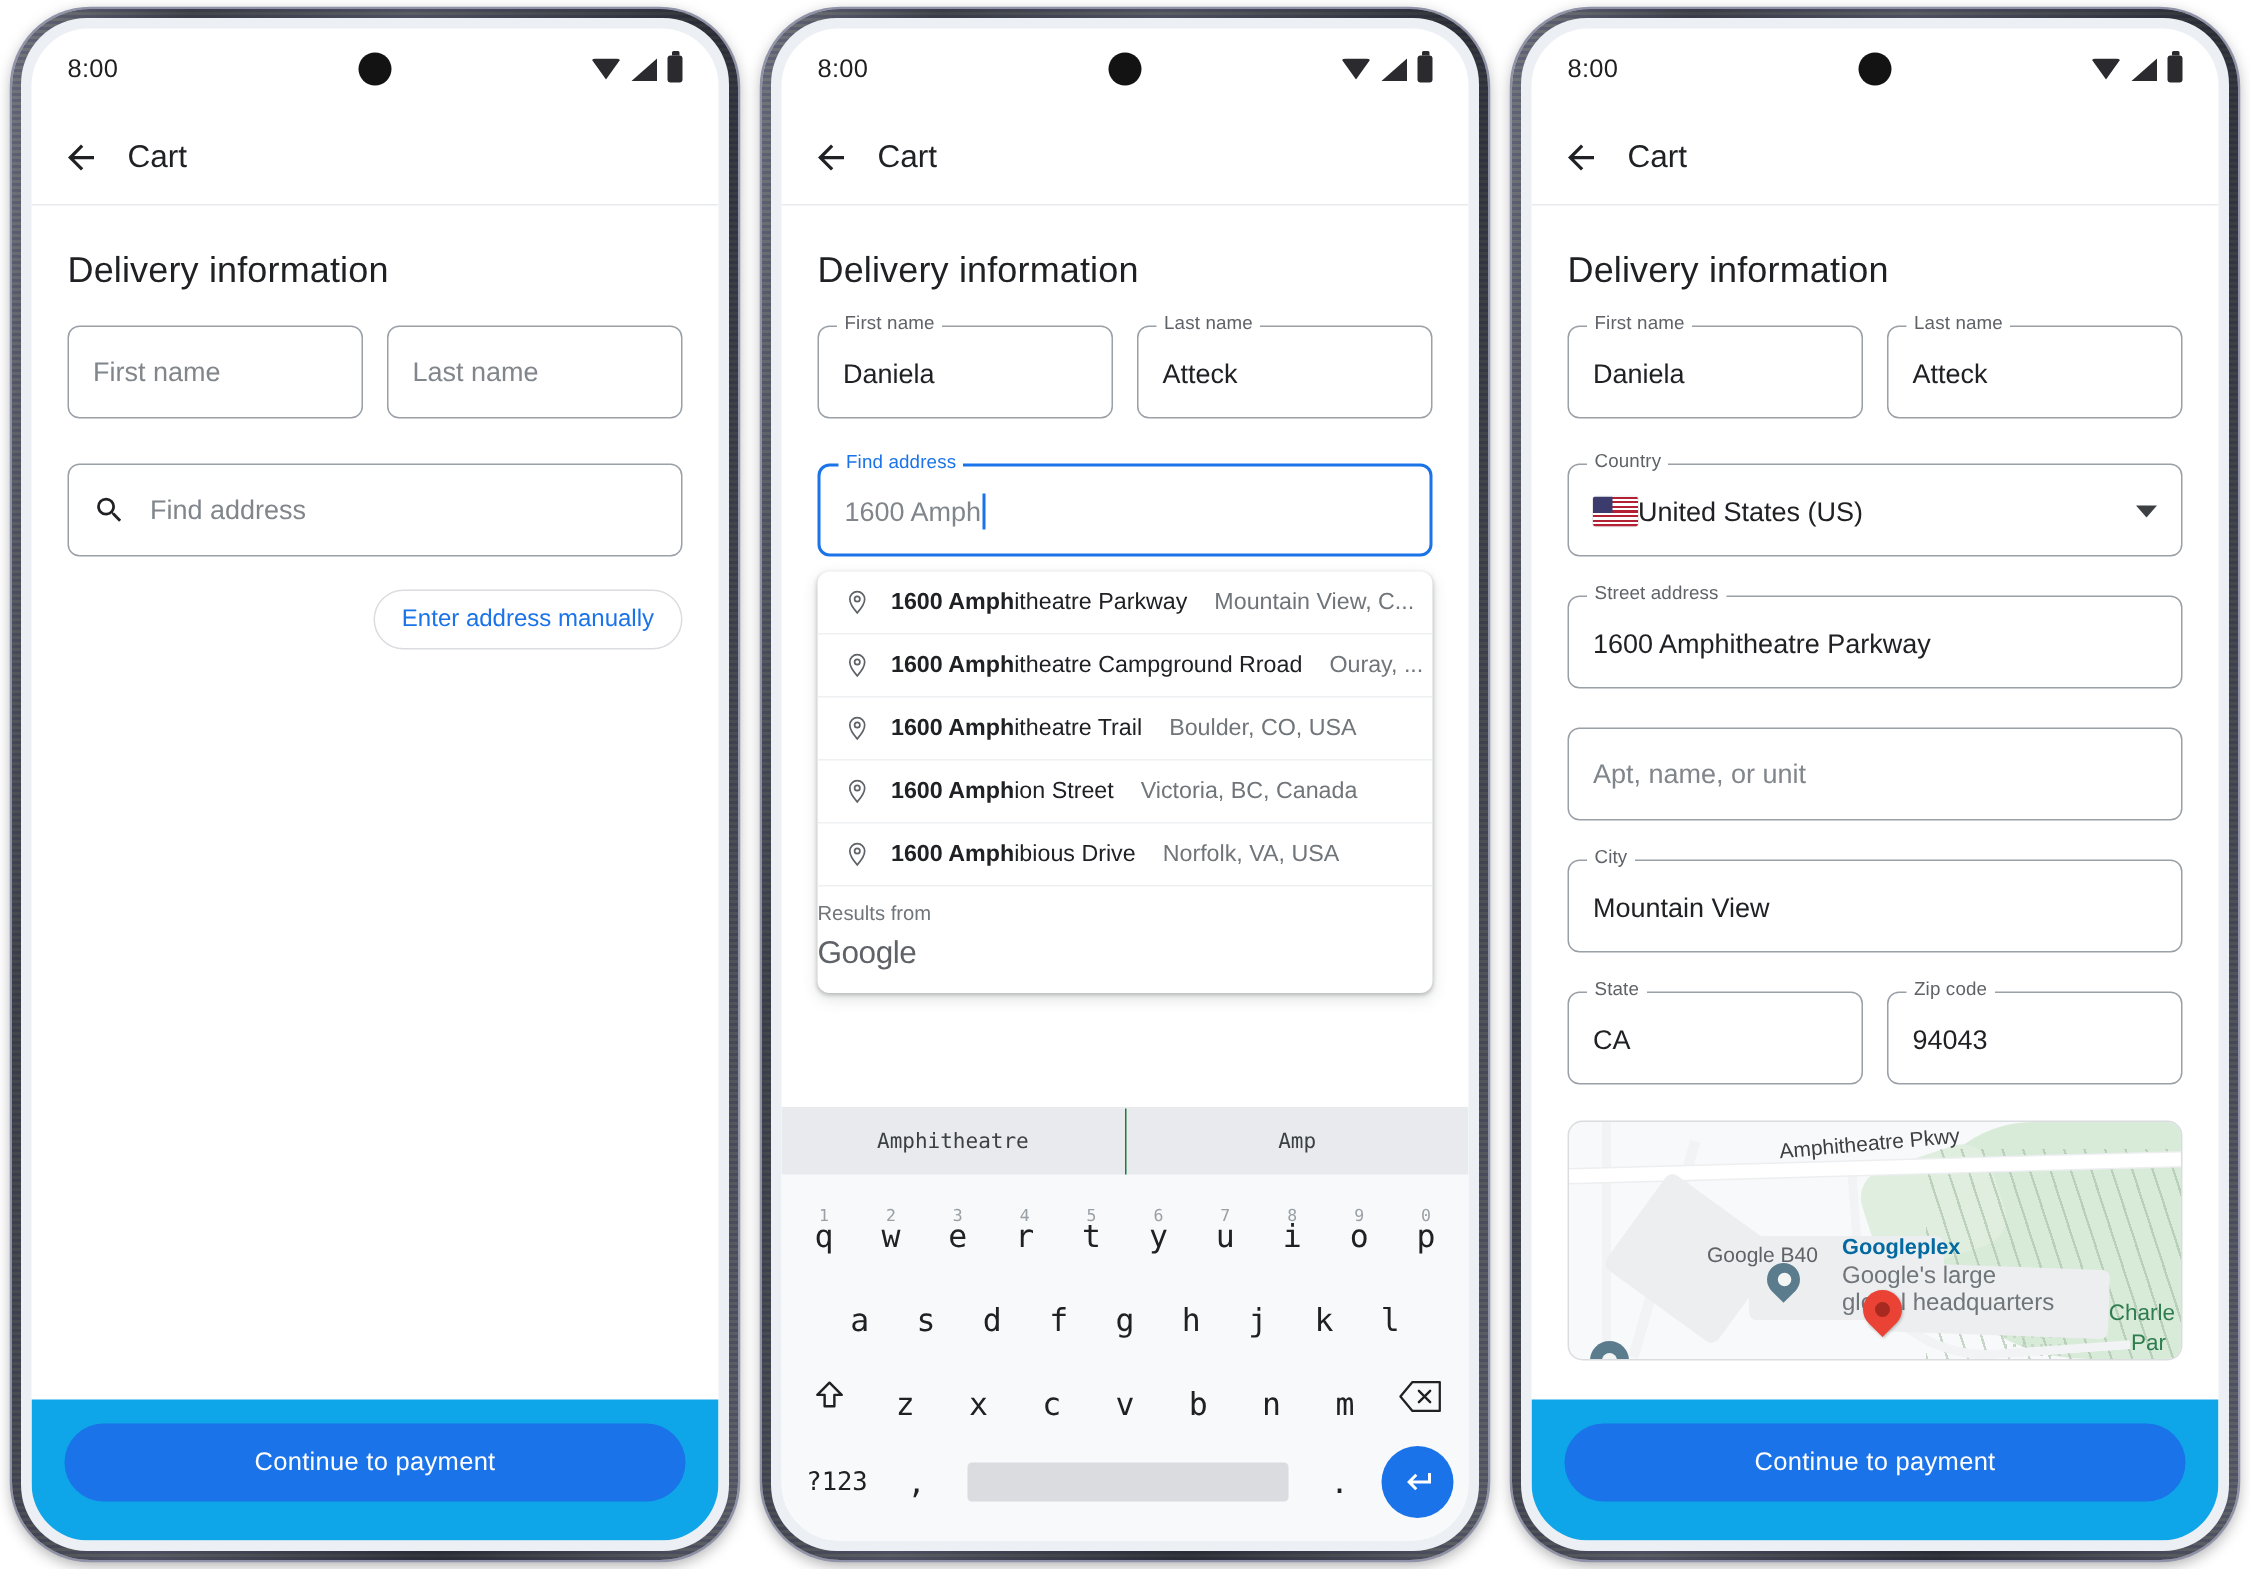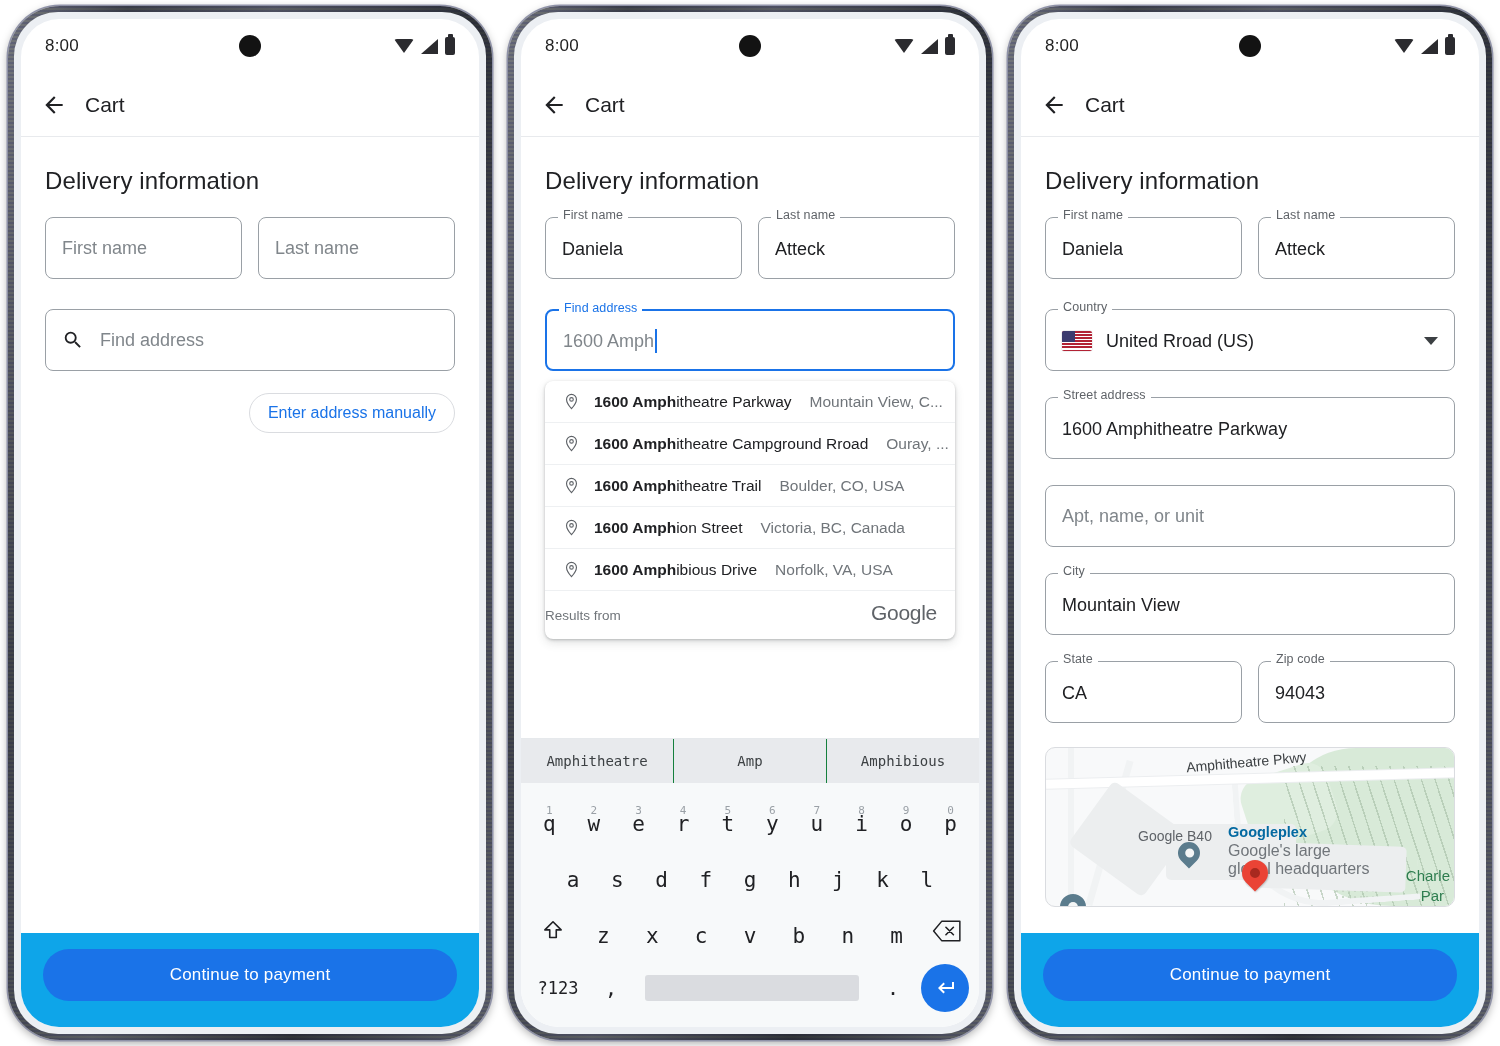--- a/index.html
+++ b/index.html
@@ -177,24 +177,24 @@
     padding: 0 18px;
     border-bottom: 1px solid #eef0f2;
   }
   .sugg:last-of-type { border-bottom: none; }
   .pin-icon { width: 17px; height: 17px; flex: 0 0 17px; }
   .sugg-main { font-size: 15.5px; color: #202124; white-space: nowrap; }
   .sugg-main b { font-weight: 700; }
   .sugg-main .rest { font-weight: 500; }
   .sugg-sec { font-size: 15.5px; color: #70757a; white-space: nowrap; margin-left: 4px; }
   .attrib {
-    display: flex; align-items: baseline; justify-content: space-between;
+    display: flex; align-items: baseline; justify-content: center;
     gap: 8px;
     padding: 10px 18px 14px 0;
-    font-size: 13.5px; color: #70757a;
+    font-size: 13.5px; color: #70757a; flex-direction: column;
   }
   .glogo-grey { color: #5f6368; font-size: 21px; letter-spacing: -.3px; }
 
   
   .keyboard {
     flex: 0 0 auto;
     background: #f7f9fa;
     border-top: 1px solid #e6e9ec;
     padding-bottom: 10px;
   }
@@ -248,21 +248,21 @@
     background: #fff;
   }
   .flag .stripes {
     position: absolute; inset: 0;
     background: repeating-linear-gradient(#b22234 0 1.55px, #ffffff 1.55px 3.1px);
   }
   .flag .canton {
     position: absolute; left: 0; top: 0; width: 13px; height: 11px;
     background: #3c3b6e;
   }
-  .select-field { gap: 14px; }
+  .select-field { }
   .caret-down {
     margin-left: auto;
     width: 0; height: 0;
     border-left: 7px solid transparent;
     border-right: 7px solid transparent;
     border-top: 8px solid #3c4043;
   }
 
   
   .map-card {
@@ -527,21 +527,20 @@
               <span class="glogo-grey">Google</span>
             </div>
           </div>
         </div>
       </div>
 
       <div class="keyboard">
         <div class="kb-suggest">
           <div class="s">Amphitheatre</div>
           <div class="s">Amp</div>
-          <div class="s">Amphibious</div>
         </div>
         <div class="kb-rows">
           <div class="kb-row r1">
             <div class="key">
                 <span class="num">1</span>
                 <span class="ch">q</span>
               </div>
             <div class="key">
                 <span class="num">2</span>
                 <span class="ch">w</span>
@@ -698,21 +697,21 @@
           </div>
 
           <div class="spacer-30"></div>
 
           <div class="field filled select-field">
             <span class="legend">Country</span>
             <span class="flag">
               <span class="stripes"></span>
                 <span class="canton"></span>
             </span>
-            <span class="value">United Rroad (US)</span>
+            <span class="value">United States (US)</span>
             <span class="caret-down"></span>
           </div>
 
           <div class="spacer-26"></div>
 
           <div class="field filled">
             <span class="legend">Street address</span>
             <span class="value">1600 Amphitheatre Parkway</span>
           </div>
 

